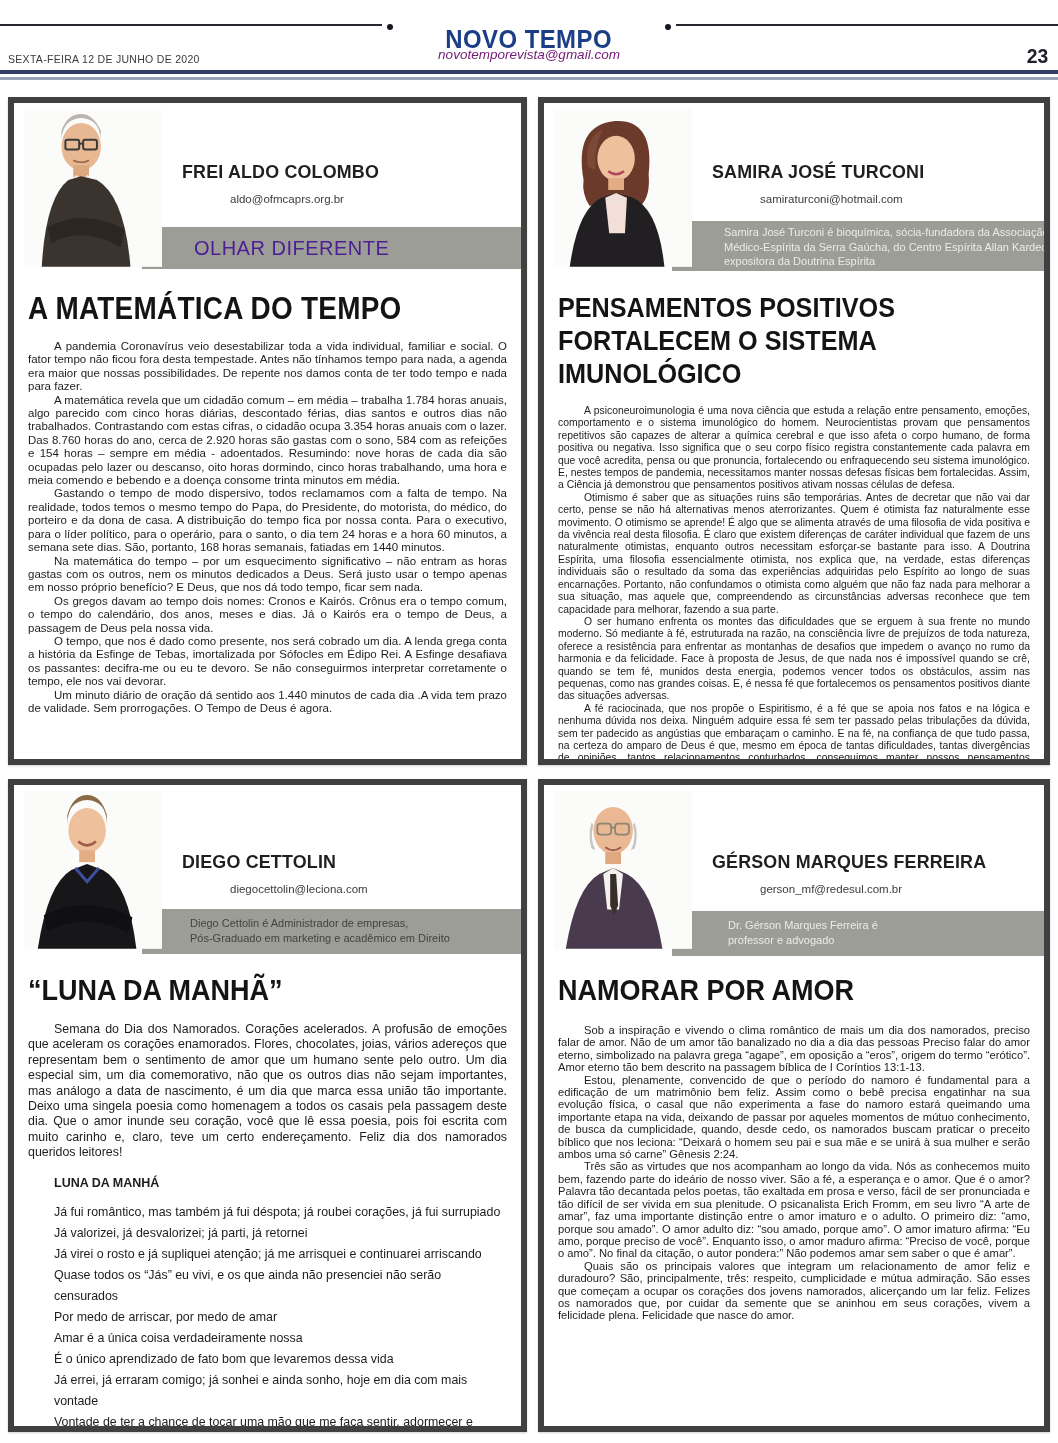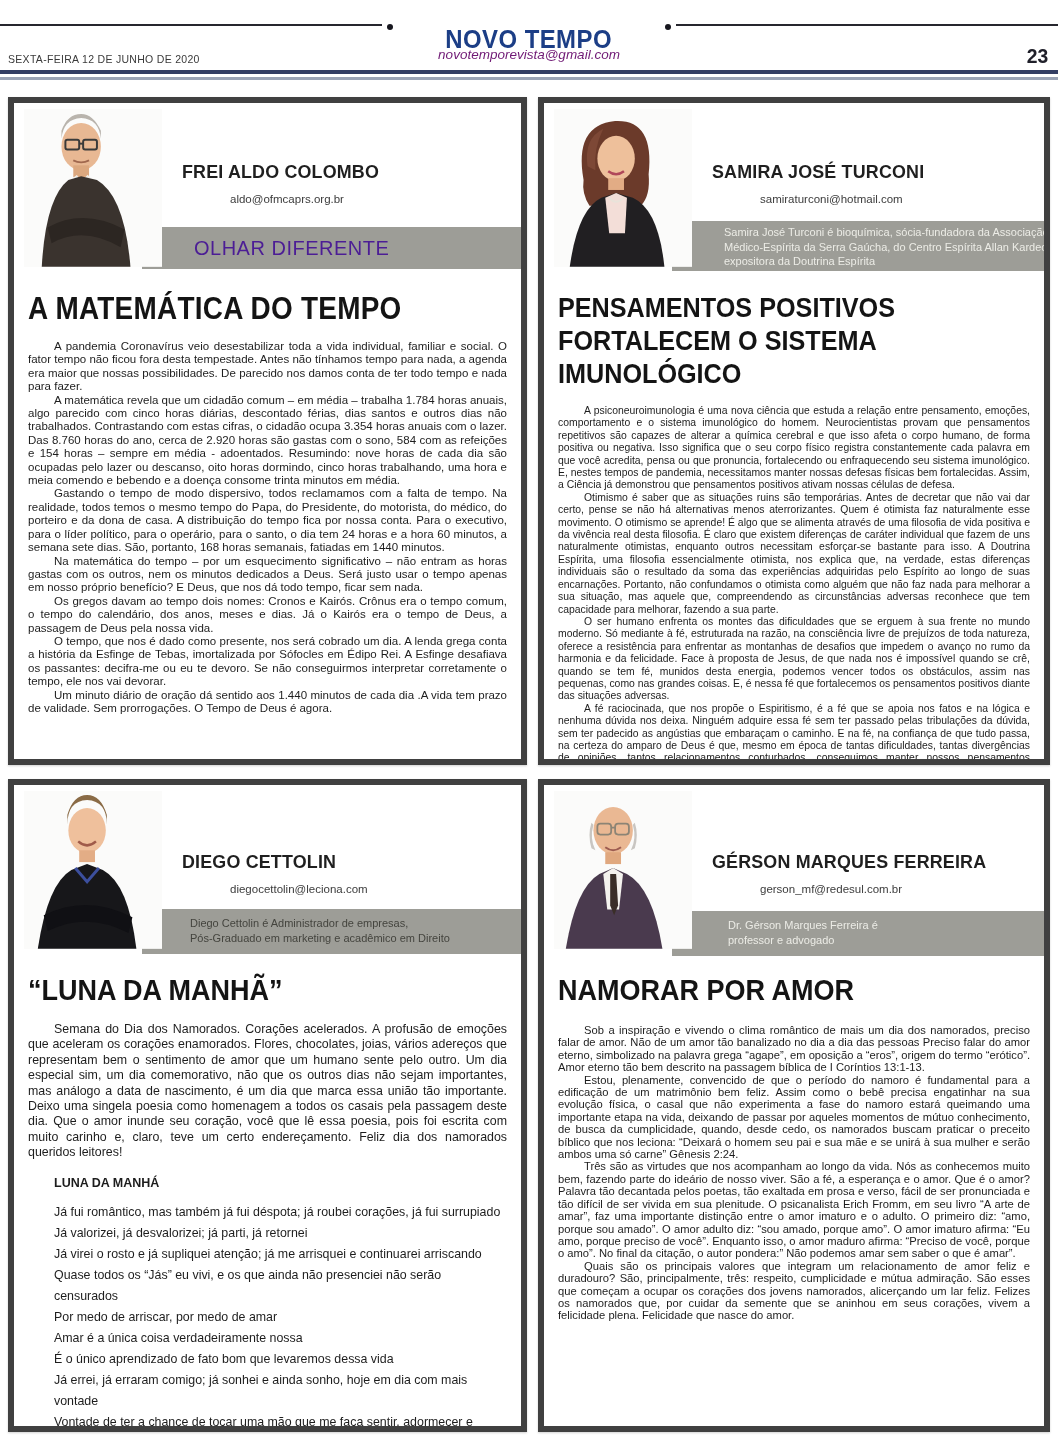--- a/index.html
+++ b/index.html
@@ -104,21 +104,21 @@
           <path d="M18 160 Q22 90 45 72 L58 68 L74 72 Q102 88 108 160 Z" fill="#3a332e"></path>
           <path d="M24 120 Q60 100 102 122 L98 140 Q60 118 28 136 Z" fill="#2c2622"></path>
         </svg>
       </div>
       <div class="author-name">FREI ALDO COLOMBO</div>
       <div class="author-email">aldo@ofmcaprs.org.br</div>
       <div class="banner">OLHAR DIFERENTE</div>
     </div>
     <div class="article-title">A  MATEMÁTICA DO  TEMPO</div>
     <div class="body">
-        <p>A pandemia Coronavírus  veio desestabilizar toda  a vida individual, familiar e social. O fator tempo não ficou fora desta tempestade. Antes não tínhamos tempo para nada, a agenda era maior que nossas possibilidades. De parecido nos damos conta de ter todo tempo e nada para fazer.</p>
+        <p>A pandemia Coronavírus  veio desestabilizar toda  a vida individual, familiar e social. O fator tempo não ficou fora desta tempestade. Antes não tínhamos tempo para nada, a agenda era maior que nossas possibilidades. De repente nos damos conta de ter todo tempo e nada para fazer.</p>
         <p>A matemática revela que um cidadão comum – em média – trabalha 1.784 horas anuais, algo parecido com cinco horas diárias, descontado férias, dias santos e outros dias não trabalhados. Contrastando com estas cifras, o cidadão ocupa 3.354 horas anuais com o lazer. Das 8.760 horas do ano, cerca de  2.920  horas são gastas com o sono, 584 com as refeições e 154 horas – sempre em média -  adoentados. Resumindo: nove horas de cada dia são ocupadas pelo lazer ou descanso, oito horas dormindo, cinco horas trabalhando, uma hora e meia comendo e bebendo e a doença consome trinta minutos em média.</p>
         <p>Gastando o tempo de modo dispersivo, todos reclamamos com a falta de tempo. Na realidade, todos temos o mesmo tempo do Papa, do Presidente, do motorista, do médico, do porteiro e da dona de casa.  A distribuição do tempo fica por nossa conta.  Para o executivo, para o líder político, para o operário, para o santo, o dia tem 24 horas  e a hora 60 minutos, a semana sete dias. São, portanto, 168 horas semanais, fatiadas em 1440 minutos.</p>
         <p>Na matemática do tempo – por um esquecimento significativo – não entram as horas gastas com os outros, nem os minutos dedicados a Deus. Será justo usar o tempo apenas em nosso próprio benefício?  E Deus, que nos dá todo tempo, ficar sem  nada.</p>
         <p>Os gregos davam ao tempo dois nomes: Cronos e Kairós. Crônus era o tempo comum, o tempo do calendário, dos anos, meses e dias. Já o Kairós era o tempo de Deus, a passagem de Deus pela nossa vida.</p>
         <p>O tempo, que nos é dado como presente, nos será cobrado um dia. A lenda grega conta a história da Esfinge de Tebas, imortalizada por Sófocles em  Édipo Rei.  A Esfinge desafiava os passantes: decifra-me ou eu te devoro. Se não conseguirmos interpretar corretamente o tempo, ele nos vai devorar.</p>
         <p>Um minuto diário de oração dá sentido aos  1.440 minutos de cada dia .A vida tem prazo  de validade. Sem prorrogações. O Tempo de Deus é agora.</p>
       </div>
   </div>
 
   <div class="article-box" id="box-samira">

